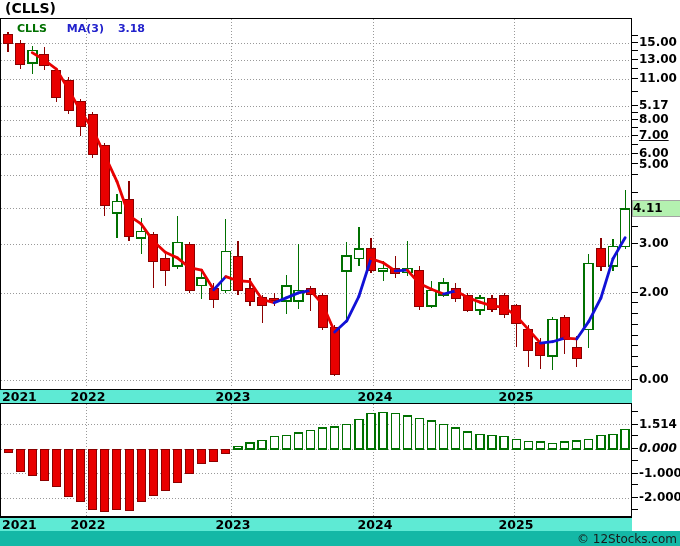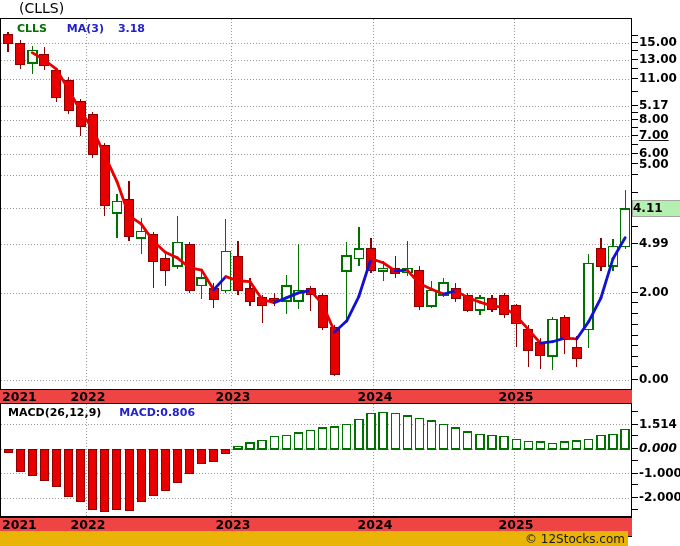--- a/index.html
+++ b/index.html
@@ -1,38 +1,38 @@
 <!DOCTYPE html>
 <html><head>
 <meta charset="utf-8">
 <style>
   html,body{margin:0;padding:0;background:#fff;}
   #app{position:relative;width:680px;height:546px;background:#fff;overflow:hidden;
        font-family:"DejaVu Sans","Liberation Sans",sans-serif;}
   *{box-sizing:border-box;}
   .titlebar{position:absolute;left:0;top:0;width:680px;height:18px;background:#fff;}
-  .title{position:absolute;left:19px;top:0px;font-size:14px;font-weight:400;color:#000;letter-spacing:0px;text-align:center;}
+  .title{position:absolute;left:5px;top:0px;font-size:14px;font-weight:700;color:#000;letter-spacing:0px;text-align:center;}
   .chart-area{position:absolute;left:0;top:18px;width:632px;height:457px;background:#fff;border:1px solid #000;}
   .legend{position:absolute;left:16px;top:3px;font-size:11px;font-weight:700;white-space:nowrap;}
   .legend .sym{color:#007000;margin-right:16px;}
   .legend .ma{color:#2222cc;margin-right:10px;}
   .legend .maval{color:#2222cc;}
   .right-axis{position:absolute;left:632px;top:18px;width:48px;height:513px;background:#fff;}
   .ytick{position:absolute;left:0;width:6px;height:1px;background:#000;}
   .ylab{position:absolute;left:7px;font-size:12px;font-weight:700;color:#000;line-height:12px;white-space:nowrap;}
   .badge{position:absolute;left:0px;width:63px;height:17px;background:#b4f1b0;border:1px solid #a3a3a3;
          font-size:12px;font-weight:700;color:#000;text-align:left;line-height:15px;}
-  .xband{position:absolute;left:0;width:632px;height:20px;background:#ef4444;
+  .xband{position:absolute;left:0;width:632px;height:20px;background:#5eead4;
          border-top:1px solid #000;border-bottom:1px solid #000;}
   .xband .yr{position:absolute;top:0px;font-size:12.5px;font-weight:600;color:#000;line-height:13px;white-space:nowrap;}
   .macd-panel{position:absolute;left:0;top:403px;width:632px;height:114px;background:#fff;border:1px solid #000;}
   .macd-head{position:absolute;left:7px;top:2px;font-size:11px;font-weight:700;white-space:nowrap;}
   .macd-head .h1{color:#000;margin-right:14px;}
   .macd-head .h2{color:#2222cc;}
-  .strip{position:absolute;left:0;top:531px;width:628px;height:15px;background:#eab308;}
+  .strip{position:absolute;left:0;top:531px;width:680px;height:15px;background:#14b8a6;}
   .wm{position:absolute;right:3px;top:1px;font-size:12px;color:#1a1a1a;}
   svg{position:absolute;left:0;top:0;display:block;}
 </style>
 </head>
 <body>
 
 <div id="app">
 
   <div class="titlebar">
     <span class="title">(CLLS)</span>
@@ -333,21 +333,21 @@
       <div class="ylab" style="top: 81px;">5.17</div>
       <div class="ytick" style="top: 101px;"></div>
       <div class="ylab" style="top: 95px;">8.00</div>
       <div class="ytick" style="top: 117px;"></div>
       <div class="ylab" style="top: 111px; text-decoration: underline;">7.00</div>
       <div class="ytick" style="top: 135px;"></div>
       <div class="ylab" style="top: 129px;">6.00</div>
       <div class="ytick" style="top: 156px;"></div>
       <div class="ylab" style="top: 140px;">5.00</div>
       <div class="ytick" style="top: 225px;"></div>
-      <div class="ylab" style="top: 219px;">4.99</div>
+      <div class="ylab" style="top: 219px;">3.00</div>
       <div class="ytick" style="top: 274px;"></div>
       <div class="ylab" style="top: 268px;">2.00</div>
       <div class="ytick" style="top: 361px;"></div>
       <div class="ylab" style="top: 355px;">0.00</div>
       <div class="ytick" style="top: 17px;"></div>
       <div class="ytick" style="top: 32px;"></div>
       <div class="ytick" style="top: 50px;"></div>
       <div class="ytick" style="top: 73px;"></div>
       <div class="ytick" style="top: 94px;"></div>
       <div class="ytick" style="top: 109px;"></div>
@@ -442,24 +442,20 @@
         <rect x="523.3" y="440.65" width="8" height="7.35" fill="#ffffff" stroke="#007000" stroke-width="1.4" shape-rendering="crispEdges"></rect>
         <rect x="535.4" y="441.14" width="8" height="6.86" fill="#ffffff" stroke="#007000" stroke-width="1.4" shape-rendering="crispEdges"></rect>
         <rect x="547.5" y="442.61" width="8" height="5.39" fill="#ffffff" stroke="#007000" stroke-width="1.4" shape-rendering="crispEdges"></rect>
         <rect x="559.6" y="441.14" width="8" height="6.86" fill="#ffffff" stroke="#007000" stroke-width="1.4" shape-rendering="crispEdges"></rect>
         <rect x="571.6999999999999" y="440.16" width="8" height="7.84" fill="#ffffff" stroke="#007000" stroke-width="1.4" shape-rendering="crispEdges"></rect>
         <rect x="583.8" y="438.2" width="8" height="9.8" fill="#ffffff" stroke="#007000" stroke-width="1.4" shape-rendering="crispEdges"></rect>
         <rect x="595.9" y="434.525" width="8" height="13.475000000000001" fill="#ffffff" stroke="#007000" stroke-width="1.4" shape-rendering="crispEdges"></rect>
         <rect x="608" y="433.3" width="8" height="14.7" fill="#ffffff" stroke="#007000" stroke-width="1.4" shape-rendering="crispEdges"></rect>
         <rect x="620.1" y="428.253" width="8" height="19.747" fill="#ffffff" stroke="#007000" stroke-width="1.4" shape-rendering="crispEdges"></rect>
       </svg>
-    <div class="macd-head">
-      <span class="h1">MACD(26,12,9)</span>
-      <span class="h2">MACD:0.806</span>
-    </div>
   </div>
 
   <div class="xband" id="band2" style="top:517px;">
       <span class="yr" style="left: 2px;">2021</span>
       <span class="yr" style="left: 88px; transform: translateX(-50%);">2022</span>
       <span class="yr" style="left: 233px; transform: translateX(-50%);">2023</span>
       <span class="yr" style="left: 375px; transform: translateX(-50%);">2024</span>
       <span class="yr" style="left: 516px; transform: translateX(-50%);">2025</span>
     </div>
 

